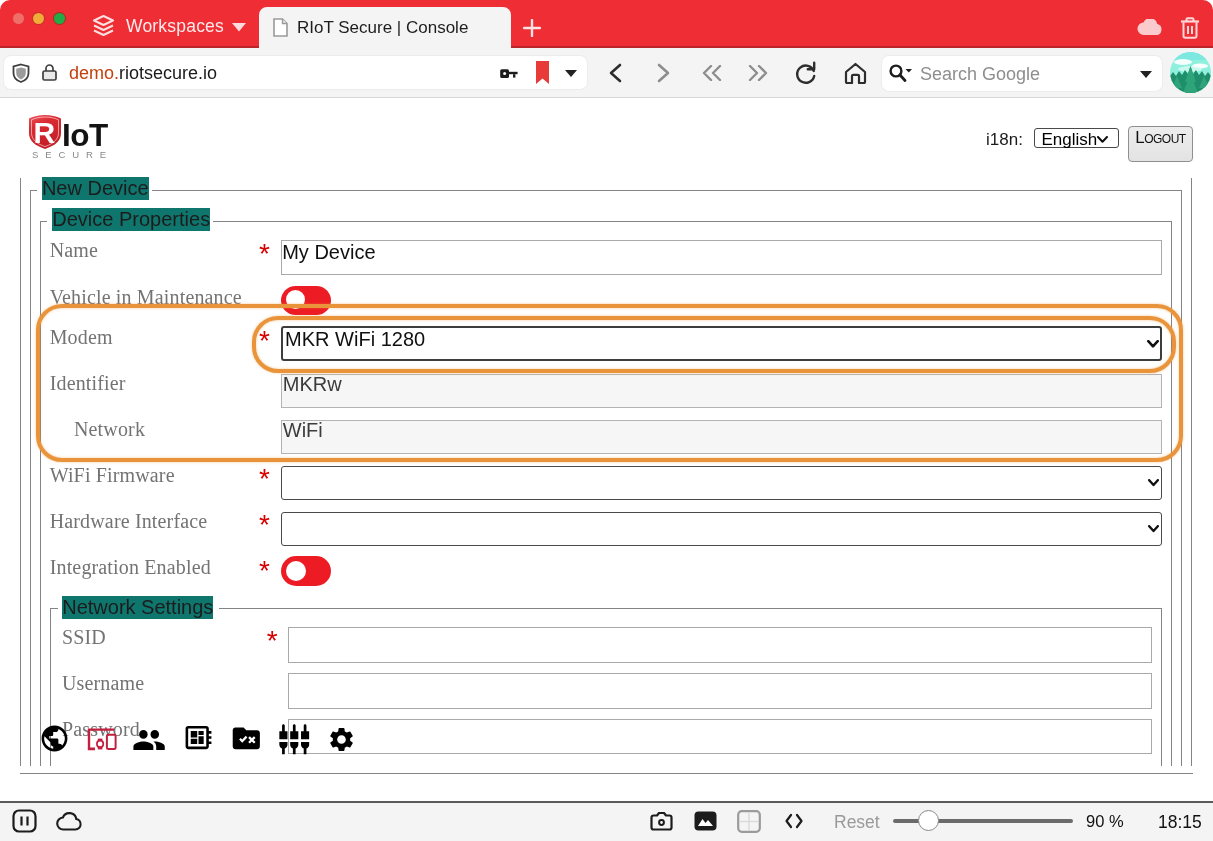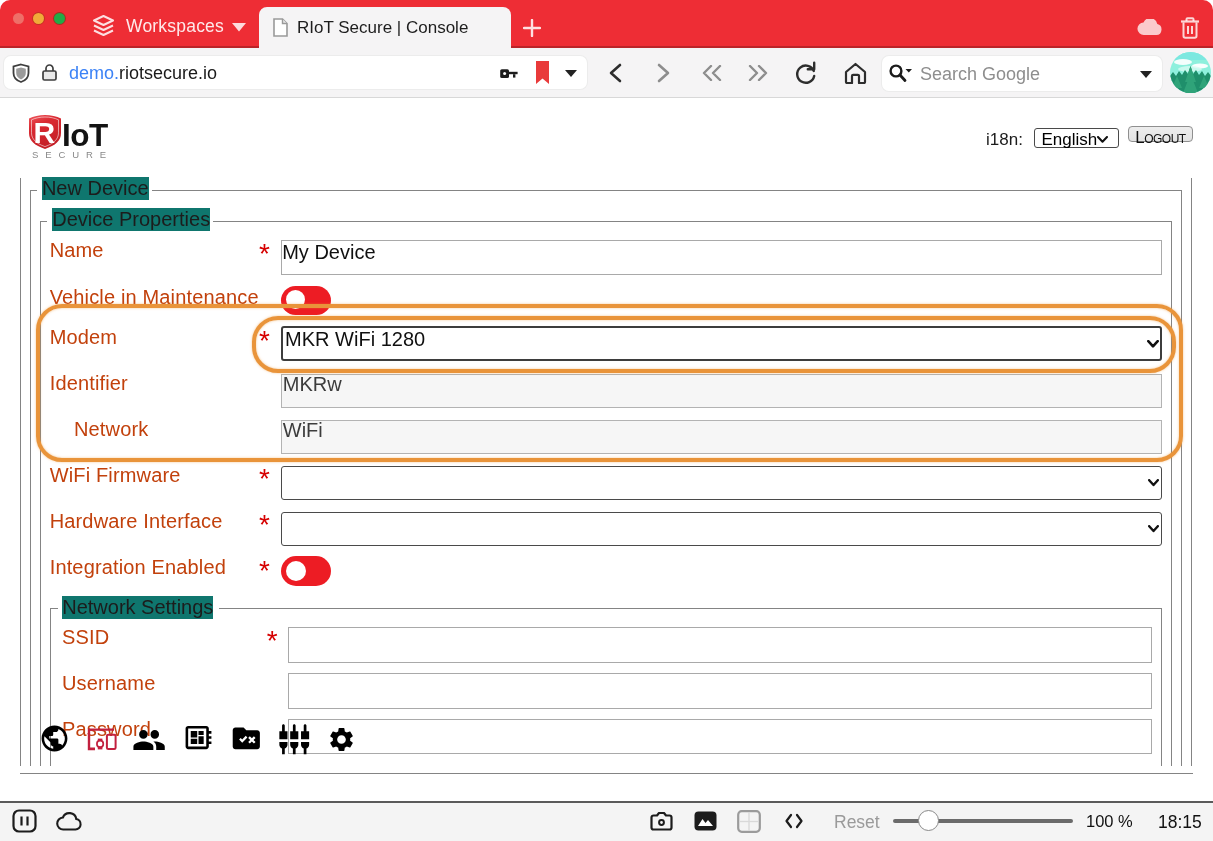--- a/index.html
+++ b/index.html
@@ -11,21 +11,21 @@
   .tl{border-radius:50%;width:11px;height:11px;top:13px;}
   #tab{left:259px;top:7px;width:252px;height:41px;background:#f5f4f5;border-radius:8px 8px 0 0;}
   #toolbar{left:0;top:48px;width:1213px;height:49px;background:#f5f4f5;border-bottom:1px solid #d8d8d8;}
   #urlfield{left:4px;top:56px;width:583px;height:33px;background:#fff;border-radius:7px;box-shadow:0 0 0 1px #ececec;}
   #searchbox{left:882px;top:56px;width:280px;height:35px;background:#fff;border-radius:7px;box-shadow:0 0 0 1px #ececec;}
   
   #page{left:0;top:98px;width:1213px;height:743px;background:#fff;}
   .vline{width:1px;background:#848484;}
   .hline{height:1px;background:#848484;}
   .legend{background:#0f766e;font-size:20px;color:#1c1c1c;white-space:nowrap;}
-  .lbl{font-size:20px;color:#c2410c;white-space:nowrap;letter-spacing:.15px;}
+  .lbl{font-size:20px;color:#737373;white-space:nowrap;letter-spacing:.15px;font-family:Liberation Serif, serif;}
   .star{color:#d60000;font-size:28px;}
   .inp{background:#fff;border:1px solid #a9a9a9;box-sizing:border-box;}
   .inpdis{background:#f6f6f6;border:1px solid #b3b3b3;box-sizing:border-box;}
   .sel{background:#fff;border:1.3px solid #4a4a4a;border-radius:3px;box-sizing:border-box;}
   .toggle{background:#ed1c24;border-radius:15px;}
   .knob{background:#fff;border-radius:50%;}
   .oring{border:4px solid #e9943a;border-radius:26px;box-sizing:border-box;}
   .val{font-size:20px;color:#101010;white-space:nowrap;}
   .valdis{font-size:20px;color:#3c3c3c;white-space:nowrap;}
 </style>
@@ -82,21 +82,21 @@
 
   <svg class="abs" style="left:12px;top:63px" width="18" height="20" viewBox="0 0 18 20">
     <path d="M9 1.5 L16.5 3.5 V10 C16.5 14.5 13.5 17.5 9 19 C4.5 17.5 1.5 14.5 1.5 10 V3.5 Z" fill="none" stroke="#3e3e3e" stroke-width="1.8"></path>
     <path d="M9 4.5 L13.8 5.8 V10 C13.8 13 12 15.2 9 16.4 C6 15.2 4.2 13 4.2 10 V5.8 Z" fill="#9b9b9b"></path>
   </svg>
 
   <svg class="abs" style="left:42px;top:63.5px" width="15" height="17" viewBox="0 0 15 17">
     <rect x="1" y="7" width="13" height="9" rx="1.5" fill="#e9e9e9" stroke="#3e3e3e" stroke-width="1.7"></rect>
     <path d="M4 7 V4.5 a3.5 3.5 0 0 1 7 0 V7" fill="none" stroke="#3e3e3e" stroke-width="1.7"></path>
   </svg>
-  <div class="abs" style="left:69px;top:63px;font-size:18px;color:#1a1a1a;"><span style="color:#3b82f6">demo.</span>riotsecure.io</div>
+  <div class="abs" style="left:69px;top:63px;font-size:18px;color:#1a1a1a;"><span style="color:#c2410c">demo.</span>riotsecure.io</div>
 
   <svg class="abs" style="left:500px;top:68.5px" width="19" height="10" viewBox="0 0 19 10">
     <rect x="0.2" y="0.2" width="8.8" height="8.8" rx="1.6" fill="#1d1d1d"></rect>
     <circle cx="4.6" cy="4.6" r="1.5" fill="#fff"></circle>
     <rect x="9" y="2.8" width="8.6" height="2.4" fill="#1d1d1d"></rect>
     <rect x="13" y="5.2" width="2.4" height="3.4" fill="#1d1d1d"></rect>
   </svg>
 
   <svg class="abs" style="left:535px;top:61px" width="15" height="24" viewBox="0 0 15 24">
       <path d="M1 0 H14 V23 L7.5 17.5 L1 23 Z" fill="#e93a3a"></path>
@@ -174,21 +174,21 @@
       <text x="34" y="34" font-family="'Liberation Sans',sans-serif" font-size="31.5" font-weight="bold" fill="#131313" letter-spacing="-0.5">IoT</text>
       <text x="4" y="46" font-family="'Liberation Sans',sans-serif" font-size="9.5" fill="#888" letter-spacing="6.9">SECURE</text>
     </svg>
 
     <div class="abs" style="left:986px;top:31.5px;font-size:17px;color:#1c1c1c;">i18n:</div>
     <div class="abs" style="left:1034px;top:30px;width:85px;height:20px;border:1.3px solid #4a4a4a;border-radius:3px;background:#fff;box-sizing:border-box;"></div>
     <div class="abs" style="left:1041.5px;top:32px;font-size:17px;color:#000;">English</div>
     <svg class="abs" style="left:1097px;top:37.5px" width="11" height="7" viewBox="0 0 11 7">
         <path d="M1 1 L5.5 5.8 L10 1" fill="none" stroke="#111" stroke-width="2" stroke-linecap="round" stroke-linejoin="round"></path>
       </svg>
-    <div class="abs" style="left:1128px;top:28px;width:65px;height:16px;background:linear-gradient(#ededed,#e3e3e3);border:1px solid #8f8f8f;border-radius:4px;box-sizing:border-box;text-align:center;font-variant:small-caps;font-size:16.8px;letter-spacing:-0.5px;color:#111;line-height:21.5px;">Logout</div>
+    <div class="abs" style="left:1128px;top:28px;width:65px;height:36px;background:linear-gradient(#ededed,#e3e3e3);border:1px solid #8f8f8f;border-radius:4px;box-sizing:border-box;text-align:center;font-variant:small-caps;font-size:16.8px;letter-spacing:-0.5px;color:#111;line-height:21.5px;">Logout</div>
 
     <div class="abs vline" style="left:20.4px;top:80px;height:588px;"></div>
     <div class="abs vline" style="left:1191.3px;top:80px;height:588px;"></div>
 
     <div class="abs hline" style="left:30.3px;top:92px;width:7px;"></div>
     <div class="abs hline" style="left:152px;top:92px;width:1030px;"></div>
     <div class="abs vline" style="left:30.3px;top:92px;height:576px;"></div>
     <div class="abs vline" style="left:1181.2px;top:92px;height:576px;"></div>
     <div class="abs legend" style="left:41.9px;top:79.2px;">New Device</div>
 
@@ -327,15 +327,15 @@
     <line x1="12" y1="2" x2="12" y2="21" stroke="#d9d9d9" stroke-width="1.4"></line>
     <line x1="2" y1="11.5" x2="22" y2="11.5" stroke="#d9d9d9" stroke-width="1.4"></line>
   </svg>
 
   <svg class="abs" style="left:785px;top:813px" width="18" height="16" viewBox="0 0 18 16">
     <path d="M6 2 L1.5 8 L6 14 M12 2 L16.5 8 L12 14" fill="none" stroke="#1c1c1c" stroke-width="2.2" stroke-linecap="round" stroke-linejoin="round"></path>
   </svg>
   <div class="abs" style="left:834px;top:812px;font-size:17.5px;color:#9a9a9a;">Reset</div>
   <div class="abs" style="left:893px;top:818.5px;width:180px;height:4px;background:#6b6b6b;border-radius:2px;"></div>
   <div class="abs" style="left:918px;top:810px;width:21px;height:21px;background:#fff;border:1.5px solid #8a8a8a;border-radius:50%;box-sizing:border-box;"></div>
-  <div class="abs" style="left:1086px;top:812px;font-size:16.5px;color:#111;">100 %</div>
+  <div class="abs" style="left:1086px;top:812px;font-size:16.5px;color:#111;">90 %</div>
   <div class="abs" style="left:1158px;top:811.5px;font-size:17.5px;color:#111;">18:15</div>
 </div>
 
 </body></html>

